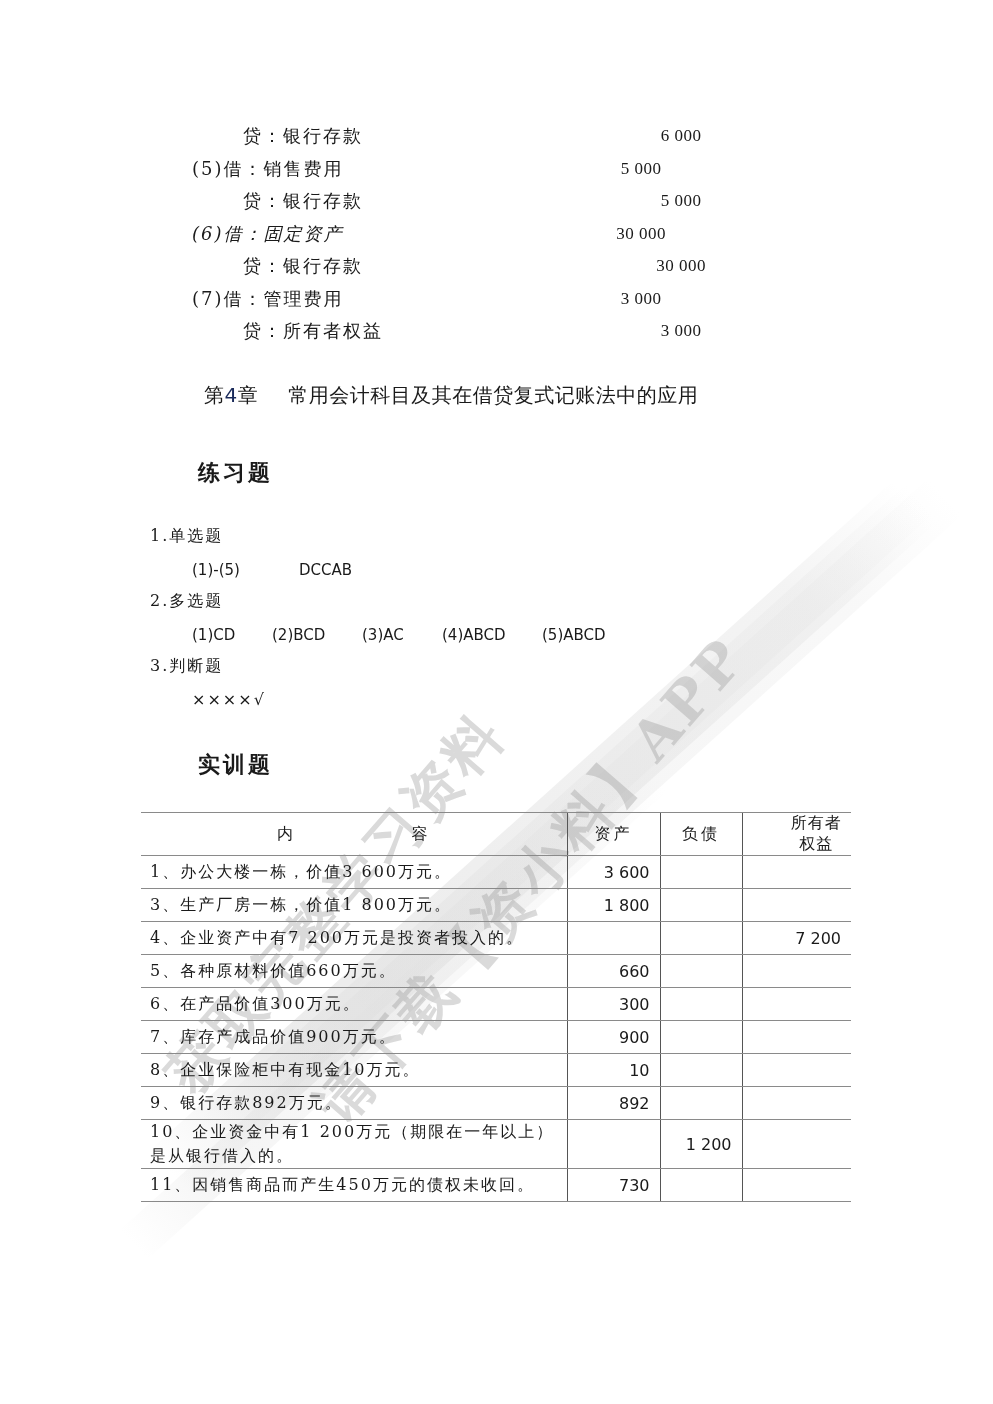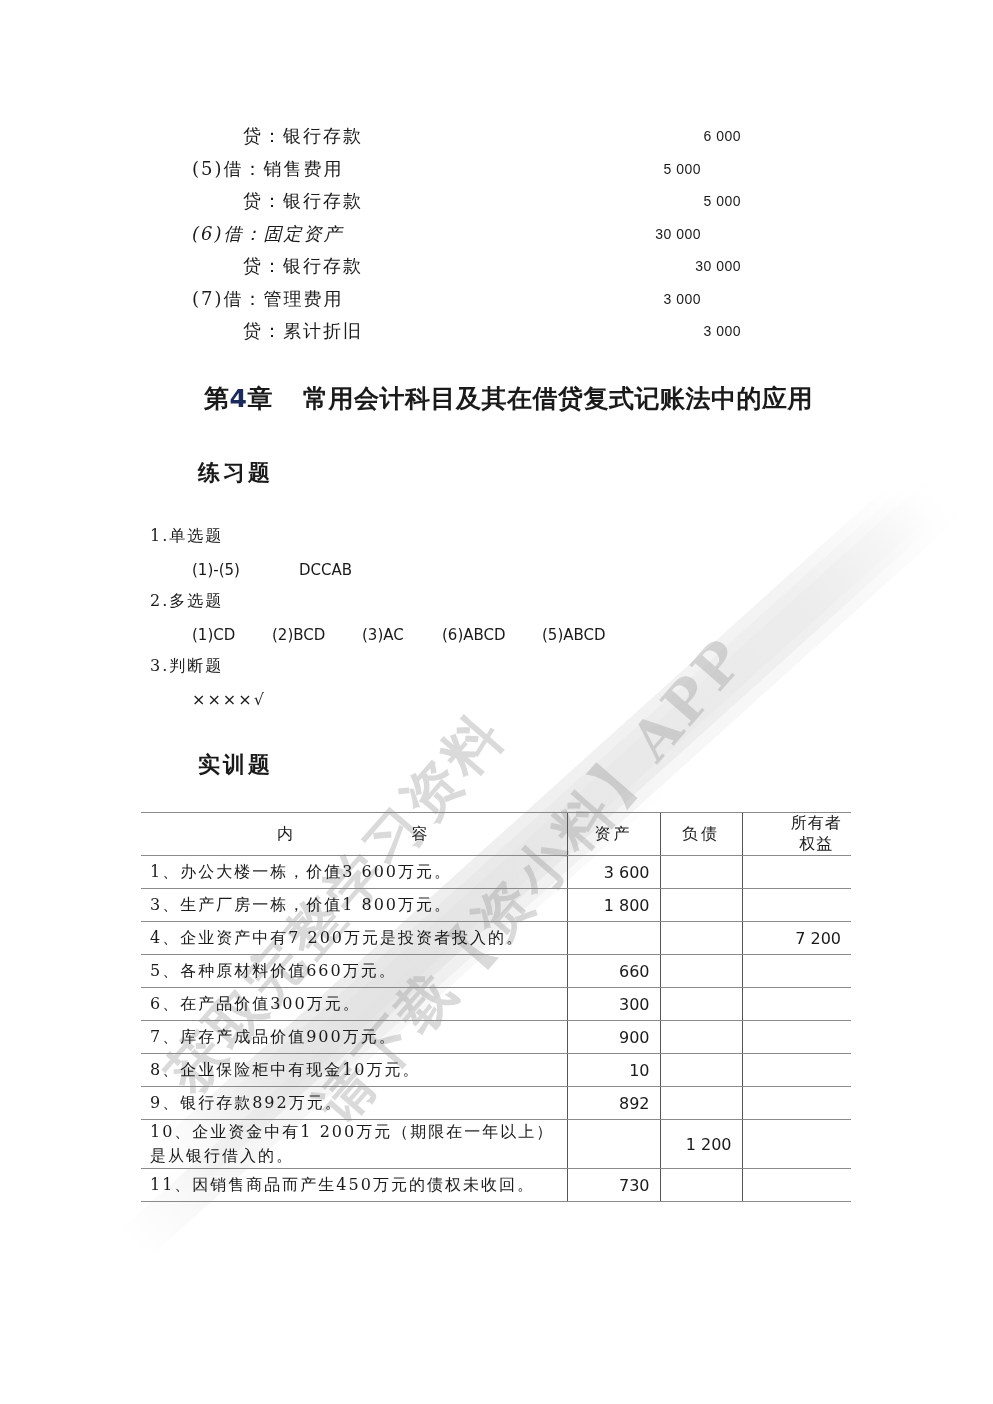--- a/index.html
+++ b/index.html
@@ -13,23 +13,23 @@
   .wm-band {
     position: absolute; background: linear-gradient(90deg, rgba(225,225,225,0) 0%, rgba(220,220,220,0.55) 15%, rgba(230,230,230,0.45) 85%, rgba(225,225,225,0) 100%);
     transform-origin: left top; transform: rotate(-42deg);
   }
   .wm-text {
     position: absolute; transform-origin: left top; transform: rotate(-49deg);
     font-family: "DejaVu Serif", serif; font-weight: bold; color: rgba(150,150,150,0.35); font-size: 56px; white-space: nowrap; letter-spacing: 4px;
   }
   .content { position: absolute; left: 0; top: 0; width: 993px; height: 1404px; z-index: 1; }
   .jline { position: absolute; font-size: 18px; height: 26px; line-height: 26px; white-space: nowrap; letter-spacing: 2px; }
-  .num { position: absolute; font-family: Liberation Sans, sans-serif; font-size: 14px; height: 26px; line-height: 26px; text-align: right; width: 120px; letter-spacing: 0.5px; }
+  .num { position: absolute; font-family: Liberation Serif, serif; font-size: 17px; height: 26px; line-height: 26px; text-align: center; width: 120px; letter-spacing: 0.5px; }
   .chapter-title {
-    position: absolute; left: 204px; top: 382px; font-family: "DejaVu Sans", sans-serif; font-weight: bold; font-size: 25px; letter-spacing: 0.5px; white-space: nowrap;
+    position: absolute; left: 204px; top: 382px; font-family: "DejaVu Sans", sans-serif; font-weight: normal; font-size: 20px; letter-spacing: 0.5px; white-space: nowrap;
   }
   .chapter-title .chnum { color: #1a2a5a; }
   .section-title { position: absolute; left: 198px; font-size: 22px; font-weight: bold; letter-spacing: 3px; }
   .q-head { position: absolute; left: 150px; font-size: 16px; letter-spacing: 2px; }
   .q-ans { position: absolute; left: 192px; font-family: "DejaVu Sans", sans-serif; font-size: 15px; white-space: nowrap; }
   .q-ans span { position: absolute; white-space: nowrap; }
   table.acct {
     position: absolute; left: 141px; top: 812px; width: 710px; border-collapse: collapse; font-size: 16px; table-layout: fixed;
   }
   table.acct td, table.acct th {
@@ -68,42 +68,42 @@
 
     <div class="jline" style="left:192px; top:221px;font-style:italic;">(6)借：固定资产</div>
     <div class="num" style="left:581px; top:221px;">30 000</div>
 
     <div class="jline" style="left:243px; top:253px;">贷：银行存款</div>
     <div class="num" style="left:621px; top:253px;">30 000</div>
 
     <div class="jline" style="left:192px; top:286px;">(7)借：管理费用</div>
     <div class="num" style="left:581px; top:286px;">3 000</div>
 
-    <div class="jline" style="left:243px; top:318px;">贷：累计折旧</div>
+    <div class="jline" style="left:243px; top:318px;">贷：所有者权益</div>
     <div class="num" style="left:621px; top:318px;">3 000</div>
   </div>
 
   <div class="chapter-title">
     <span>第</span><span class="chnum">4</span><span>章</span><span style="display:inline-block;width:30px;"></span><span>常用会计科目及其在借贷复式记账法中的应用</span>
   </div>
 
   <div class="section-title" style="top:458px;">练习题</div>
 
   <div class="q-head" style="top:526px;">1.单选题</div>
   <div class="q-ans" style="top:561px;">
     <span style="left:0px;">(1)-(5)</span>
     <span style="left:107px;">DCCAB</span>
   </div>
 
   <div class="q-head" style="top:591px;">2.多选题</div>
   <div class="q-ans" style="top:626px;">
     <span style="left:0px;">(1)CD</span>
     <span style="left:80px;">(2)BCD</span>
     <span style="left:170px;">(3)AC</span>
-    <span style="left:250px;">(6)ABCD</span>
+    <span style="left:250px;">(4)ABCD</span>
     <span style="left:350px;">(5)ABCD</span>
   </div>
 
   <div class="q-head" style="top:656px;">3.判断题</div>
   <div class="q-ans" style="top:690px; letter-spacing:2px; font-size:16px;">
     <span style="left:0px;">××××√</span>
   </div>
 
   <div class="section-title" style="top:750px;">实训题</div>
 

